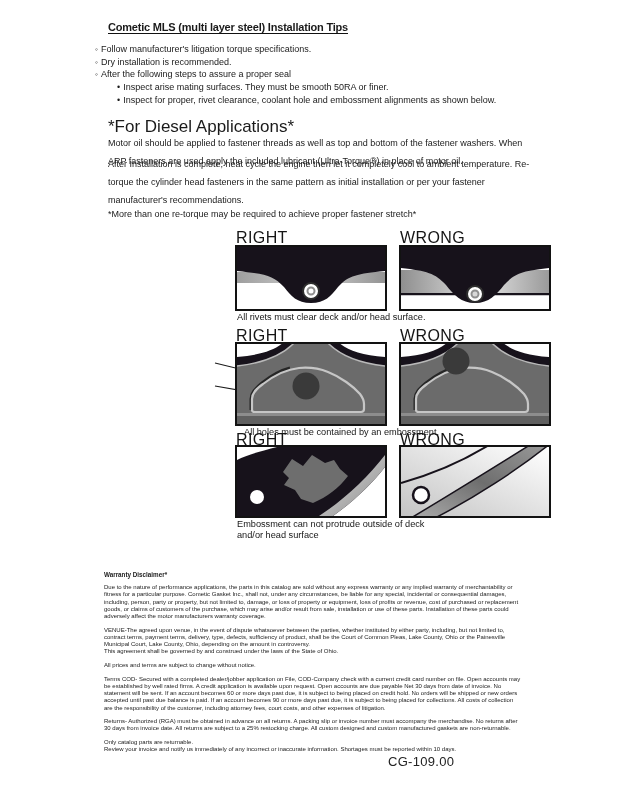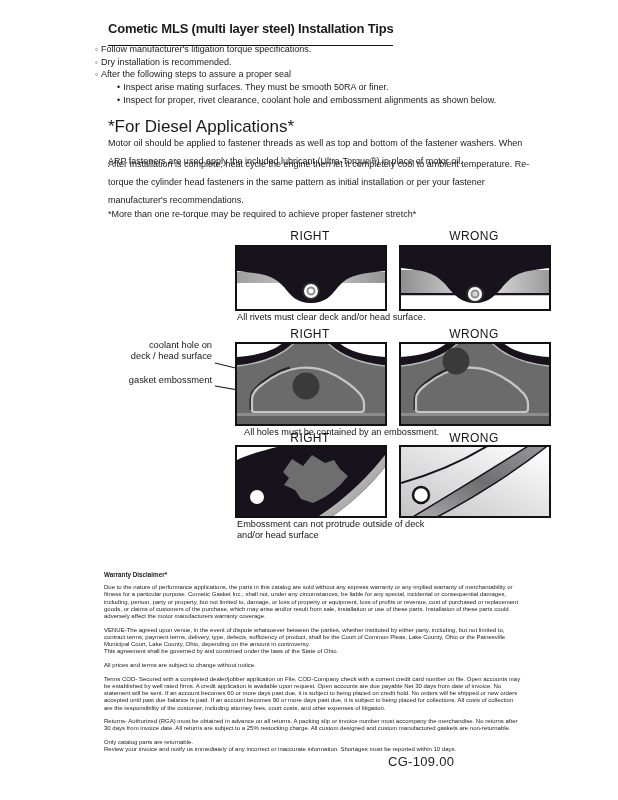--- a/index.html
+++ b/index.html
@@ -1,33 +1,33 @@
 <!DOCTYPE html>
 <html><head>
 <meta charset="utf-8">
 <style>
   html,body{margin:0;padding:0;background:#ffffff;}
   .page{position:relative;width:618px;height:800px;background:#ffffff;overflow:hidden;
         font-family:"Liberation Sans","DejaVu Sans",sans-serif;color:#1a1a1a;}
 
-  .title{position:absolute;left:108px;top:21px;font-size:13px;font-weight:bold;
-         letter-spacing:-0.2px;border-bottom:1.6px solid #111;padding-bottom:9px;margin:0;}
+  .title{position:absolute;left:108px;top:21px;font-size:11px;font-weight:bold;
+         letter-spacing:-0.2px;border-bottom:1.6px solid #111;padding-bottom:0;margin:0;}
 
   .bullets{position:absolute;left:95px;top:44px;width:470px;font-size:9px;}
   .brow{display:flex;gap:3px;height:12.7px;align-items:flex-start;}
   .brow.sub{margin-left:22px;}
   .m1{font-size:8.5px;line-height:11px;}
   .m2{font-size:9px;line-height:10.5px;}
   .btxt{line-height:11.5px;}
 
   .diesel-head{position:absolute;left:108px;top:117px;font-size:17px;font-weight:normal;margin:0;}
   .para{position:absolute;left:108px;width:422px;font-size:9px;line-height:18px;margin:0;}
   .p1{top:134px;} .p2{top:155px;} .pnote{top:205px;}
 
-  .dlabel{position:absolute;width:148px;text-align:center;font-size:12px;letter-spacing:0.4px;color:#151515;}
+  .dlabel{position:absolute;width:148px;font-size:16px;letter-spacing:0.4px;color:#151515;}
   .dl-left{left:236px;} .dl-right{left:400px;}
   .row1l{top:229px;} .row2l{top:327px;} .row3l{top:431px;}
 
   .panel{position:absolute;width:148px;border:2px solid #121212;background:#fff;box-sizing:content-box;}
   .panel svg{display:block;width:100%;height:100%;}
   .pr1{top:245px;height:62px;} .pr2{top:342px;height:80px;} .pr3{top:445px;height:69px;}
   .px-left{left:235px;} .px-right{left:399px;}
 
   .caption{position:absolute;font-size:9.2px;line-height:10.6px;color:#161616;}
   .cap1{left:237px;top:312px;}
@@ -118,27 +118,20 @@
       <circle cx="74" cy="47" r="8" fill="#ffffff" stroke="#2d2d2d" stroke-width="2"></circle>
       <circle cx="74" cy="47" r="3.5" fill="#d8d8d8" stroke="#8f8f8f" stroke-width="2"></circle>
     </svg>
   </div>
 
   <div class="caption cap1">All rivets must clear deck and/or head surface.</div>
 
   <div class="dlabel dl-left row2l">RIGHT</div>
   <div class="dlabel dl-right row2l">WRONG</div>
 
-  <div class="callouts">
-    <div>
-      <div>coolant hole on</div>
-      <div>deck / head surface</div>
-    </div>
-    <div class="co2">gasket embossment</div>
-  </div>
 
   <svg class="leaders" width="96" height="46">
     <line x1="2" y1="8" x2="92" y2="30" stroke="#1a1a1a" stroke-width="1.1"></line>
     <line x1="2" y1="31" x2="60" y2="41" stroke="#1a1a1a" stroke-width="1.1"></line>
   </svg>
 
   <div class="panel pr2 px-left">
     <svg viewBox="0 0 148 80" preserveAspectRatio="none">
       <rect width="148" height="80" fill="#ffffff"></rect>
       <path d="M0,20 C26,17 42,11 54,0 L94,0 C106,11 122,17 148,20 L148,80 L0,80 Z" fill="#6b6b6b"></path>

